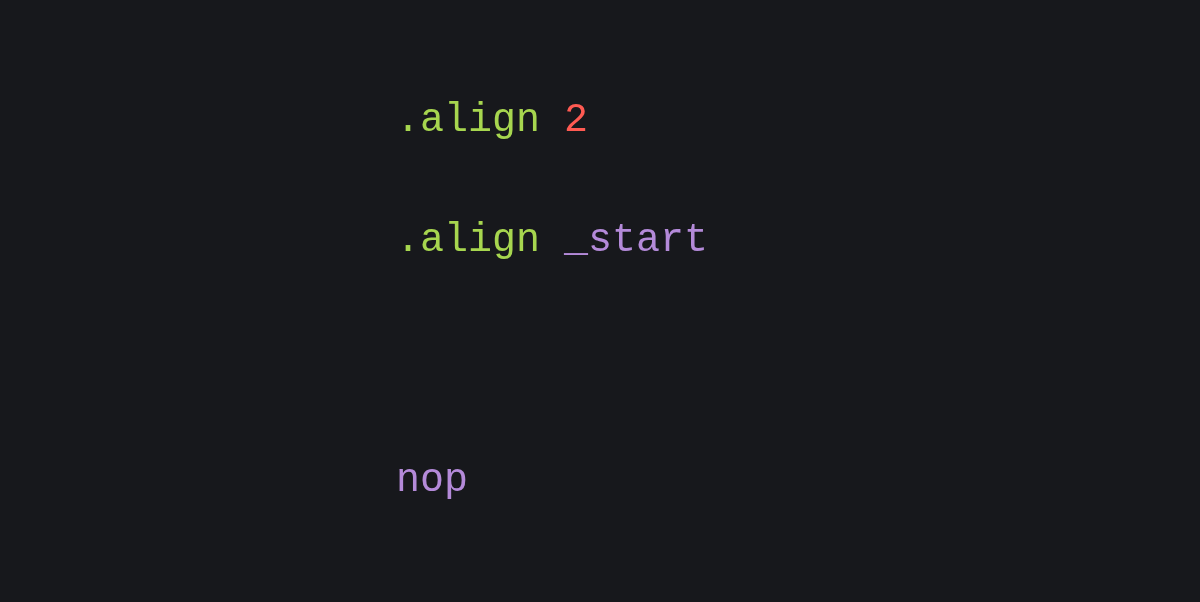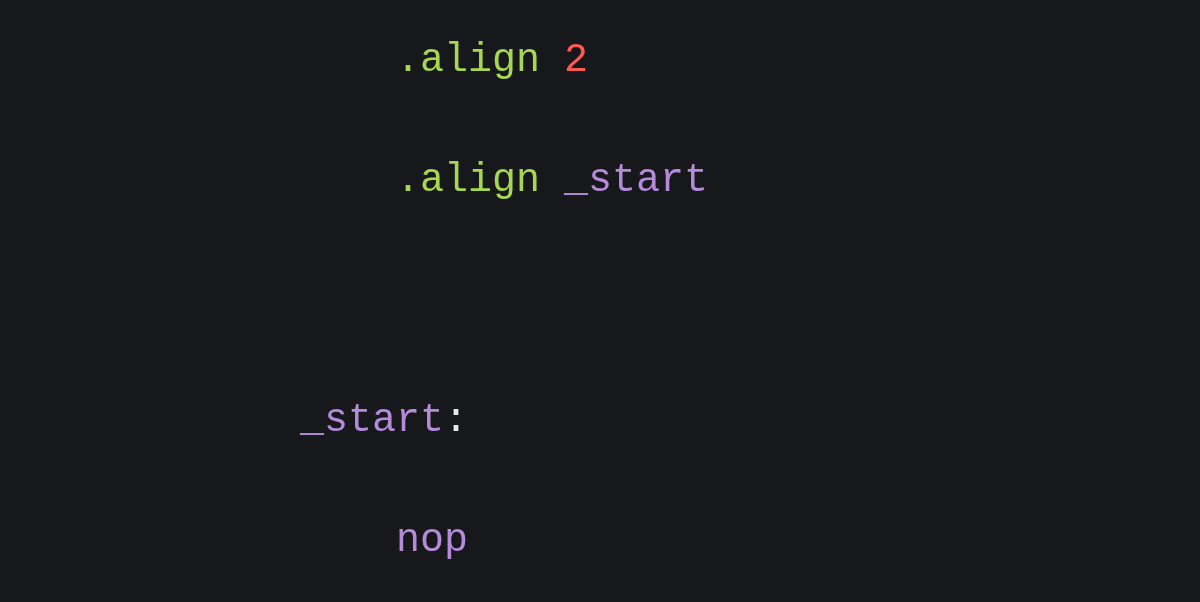--- a/index.html
+++ b/index.html
@@ -46,16 +46,15 @@
     }
   </style>
 </head>
 <body>
 
 <div class="code-block">
 
 <div>    <span class="directive">.align</span><span class="space"> </span><span class="number">2</span></div>
 <div>    <span class="directive">.align</span><span class="space"> </span><span class="label-ref">_start</span></div>
 <div> </div>
-<div><span class="label-def">_start</span><span class="colon">:</span></div>
 <div>    <span class="instruction">nop</span></div>
 
 </div>
 
 </body></html>

